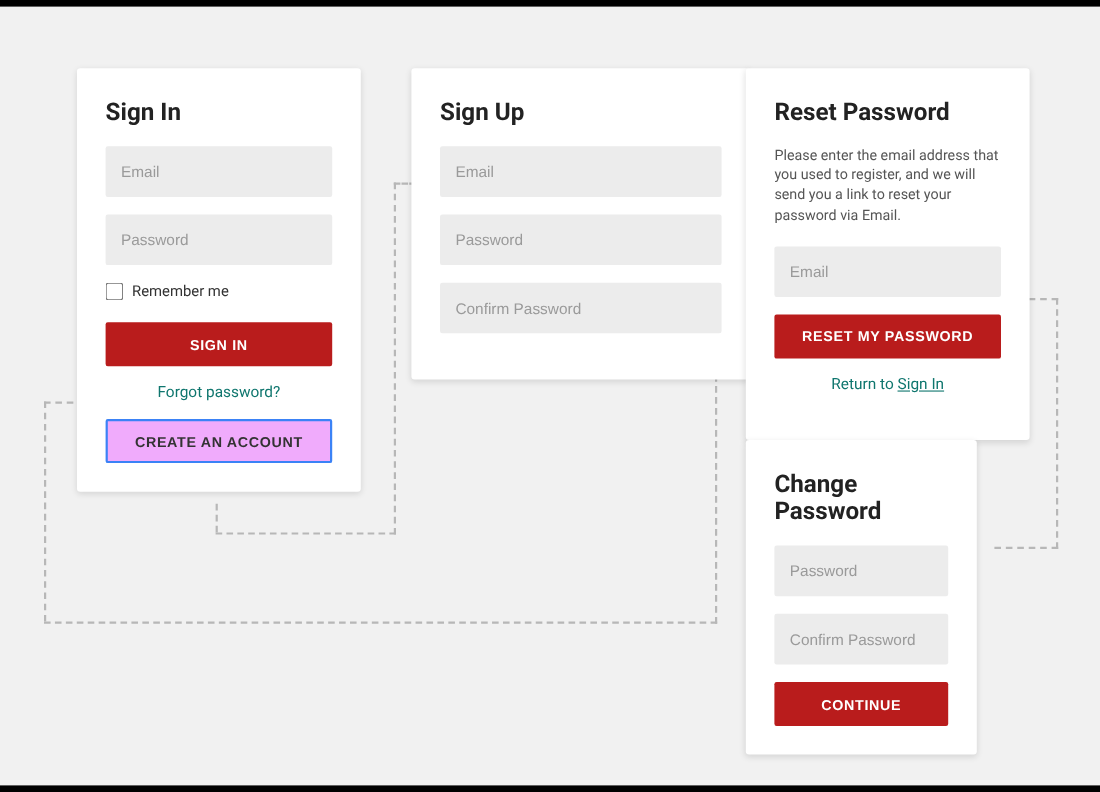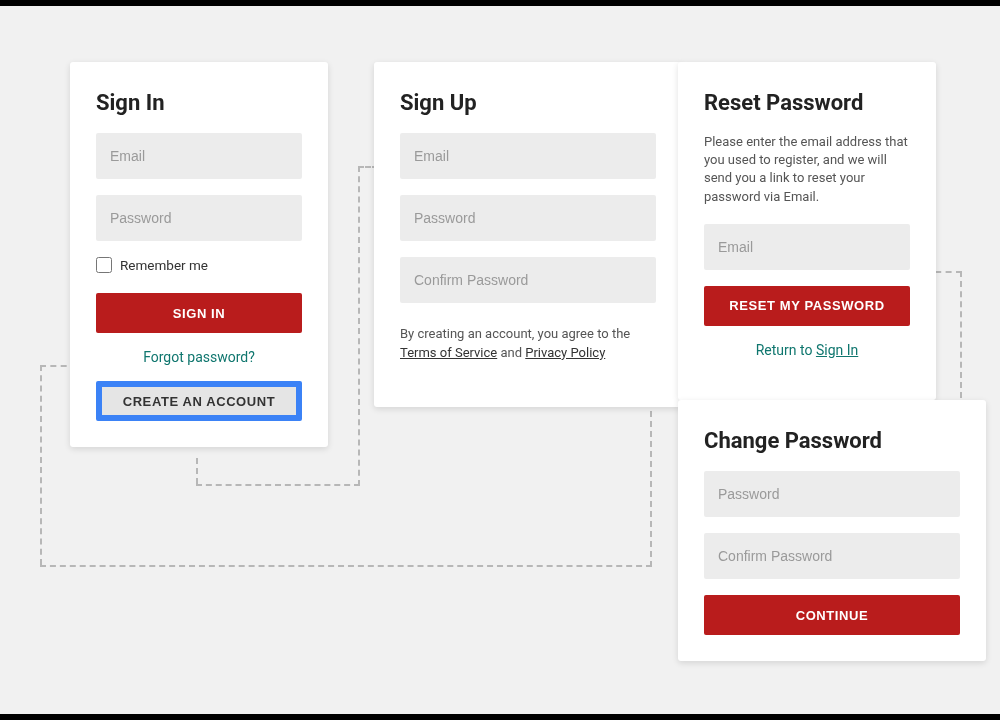--- a/index.html
+++ b/index.html
@@ -71,23 +71,23 @@
     font-weight:700;
     letter-spacing:0.6px;
     cursor:pointer;
     text-transform:uppercase;
   }
   .btn-primary {
     background:#b91c1c;
     color:#fff;
   }
   .btn-outline {
-    background:#e5e5e5;
+    background:#f0abfc;
     color:#333;
-    border:6px solid #3b82f6;
+    border:2px solid #3b82f6;
   }
   .link-center {
     display:block;
     text-align:center;
     font-size:14px;
     color:#0f766e;
     margin:16px 0 16px 0;
     text-decoration:none;
   }
   .link-center .ul { text-decoration:underline; }
@@ -96,21 +96,21 @@
     color:#555;
     line-height:1.45;
     margin: 6px 0 18px 0;
   }
   .terms .ul { color:#333; text-decoration:underline; }
 
   
   #card-signin  { left: 70px;  top: 56px; width: 258px; }
   #card-signup  { left: 374px; top: 56px; width: 308px; }
   #card-reset   { left: 678px; top: 56px; width: 258px; }
-  #card-change  { left: 678px; top: 394px; width: 308px; }
+  #card-change  { left: 678px; top: 394px; width: 210px; }
 
   
   .dash { position:absolute; border:0 dashed #b7b7b7; }
 
   
   .d1a { left:40px;  top:359px; width:37px;  border-top-width:2px; }
   .d1b { left:40px;  top:359px; height:200px; border-left-width:2px; }
   .d1c { left:40px;  top:559px; width:612px; border-top-width:2px; }
   .d1d { left:650px; top:185px; height:376px; border-left-width:2px; }
   .d1e { left:650px; top:185px; width:32px;  border-top-width:2px; }
@@ -155,23 +155,20 @@
     <button class="btn btn-primary">Sign In</button>
     <a class="link-center">Forgot password?</a>
     <button class="btn btn-outline">Create an Account</button>
   </div>
 
   <div id="card-signup" class="card">
     <h2>Sign Up</h2>
     <input class="field" placeholder="Email" style="">
     <input class="field" type="password" placeholder="Password" style="">
     <input class="field" type="password" placeholder="Confirm Password" style="">
-    <p class="terms">
-      <span>By creating an account, you agree to the </span><a class="ul">Terms of Service</a><span> and </span><a class="ul">Privacy Policy</a>
-    </p>
   </div>
 
   <div id="card-reset" class="card">
     <h2 style="">Reset Password</h2>
     <p class="subtext" style="margin-top:13px">Please enter the email address that you used to register, and we will send you a link to reset your password via Email.</p>
     <input class="field" placeholder="Email" style="">
     <button class="btn btn-primary">Reset My Password</button>
     <a class="link-center">
       <span>Return to </span><span class="ul">Sign In</span>
     </a>

